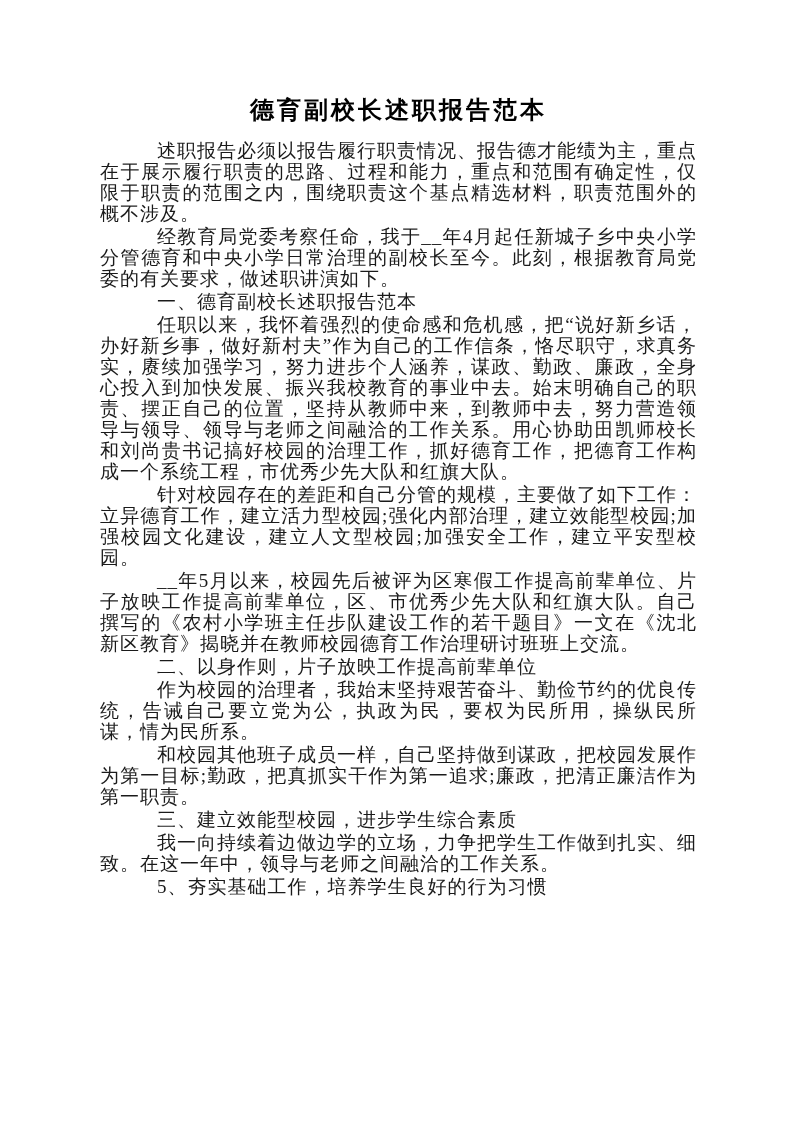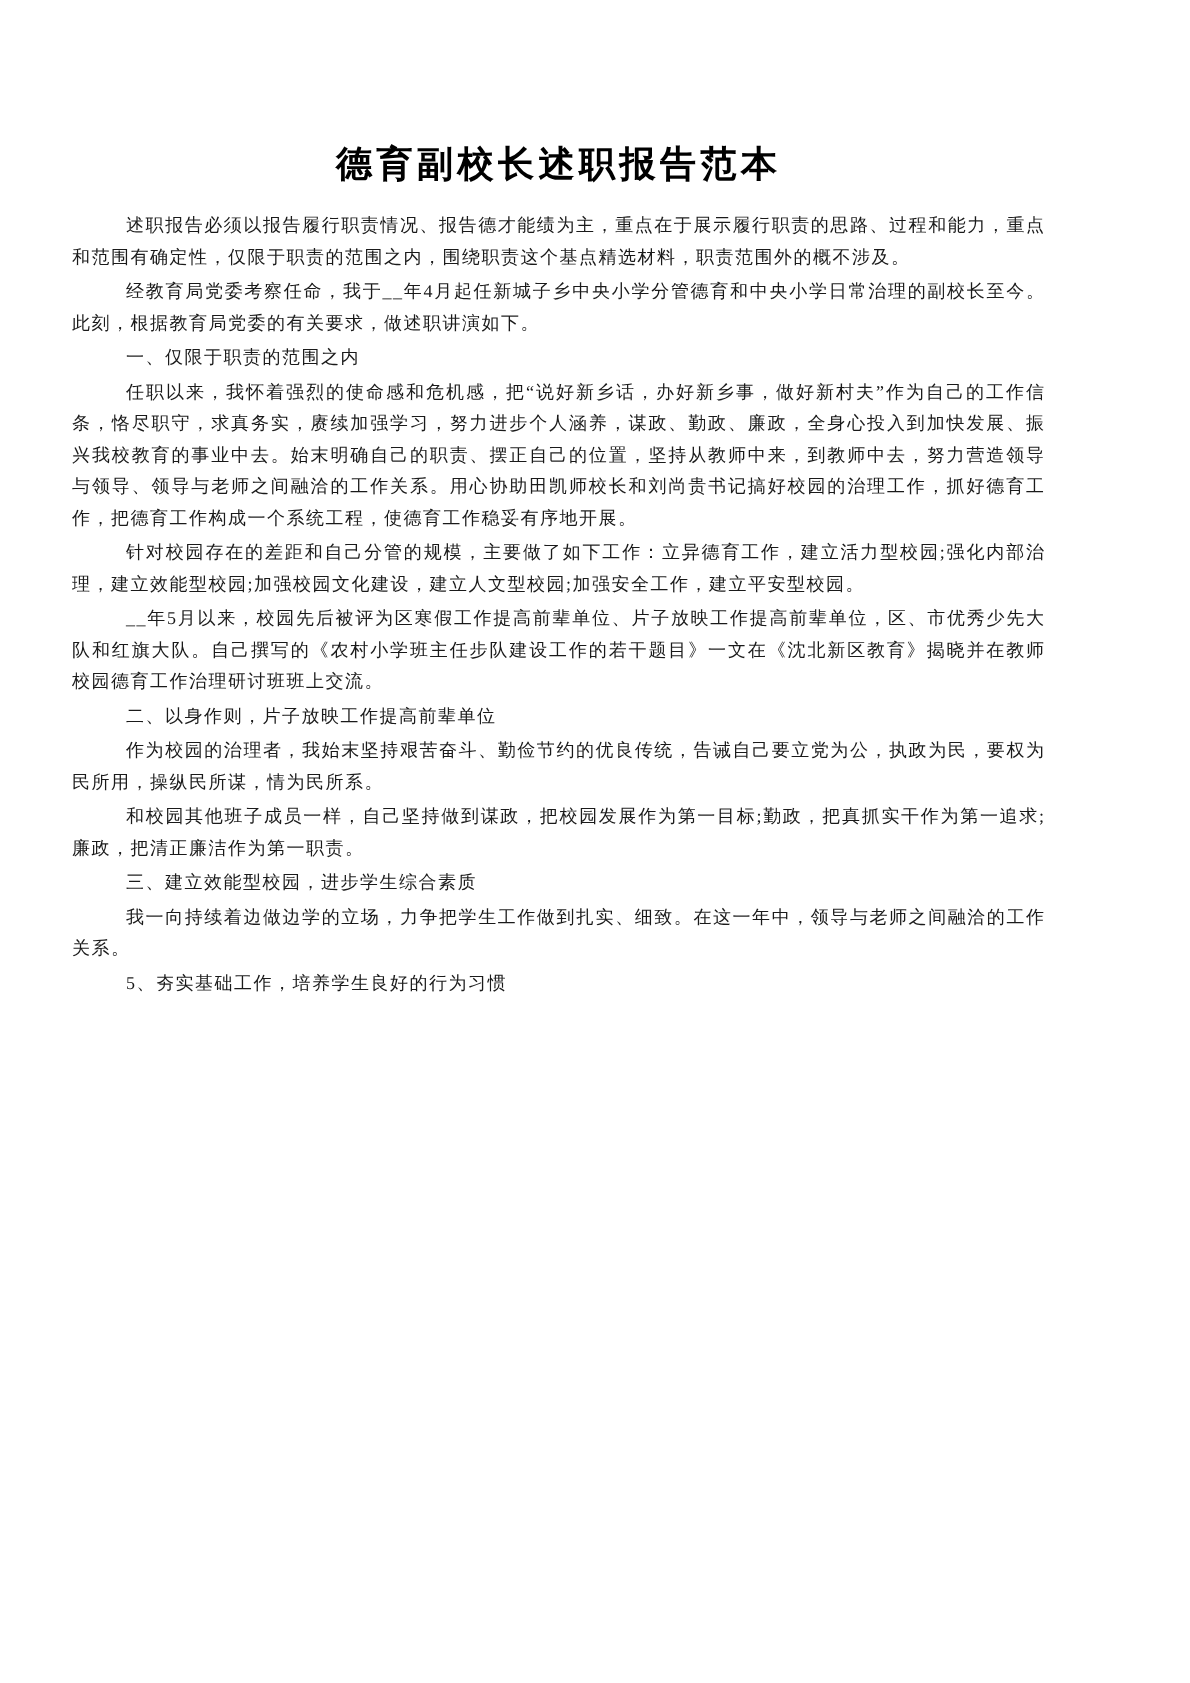--- a/index.html
+++ b/index.html
@@ -7,34 +7,34 @@
     padding: 0;
     background: #ffffff;
   }
   .page {
     width: 793px;
     height: 950px;
     box-sizing: border-box;
     background: #ffffff;
     color: #1a1a1a;
     font-family: "Liberation Serif", "DejaVu Serif", serif;
-    padding: 94px 96px 0 48px;
+    padding: 94px 96px 0 100px;
     overflow: hidden;
   }
   .doc-title {
     font-size: 24px;
     font-weight: bold;
     text-align: center;
     letter-spacing: 3px;
     line-height: 32px;
     margin: 0 0 14px 0;
     color: #000000;
   }
   .para {
-    font-size: 12px;
+    font-size: 19px;
     line-height: 21px;
     letter-spacing: 1px;
     text-align: justify;
     text-indent: 3em;
     margin: 0;
     word-break: break-all;
   }
   .para.gap {
     margin-top: 2px;
   }
@@ -43,23 +43,23 @@
 <body>
 
 <div class="page">
   <h1 class="doc-title">德育副校长述职报告范本</h1>
 
   <p class="para">述职报告必须以报告履行职责情况、报告德才能绩为主，重点在于展示履行职责的思路、过程和能力，重点和范围有确定性，仅限于职责的范围之内，围绕职责这个基点精选材料，职责范围外的概不涉及。</p>
 
 
   <p class="para gap">经教育局党委考察任命，我于__年4月起任新城子乡中央小学分管德育和中央小学日常治理的副校长至今。此刻，根据教育局党委的有关要求，做述职讲演如下。</p>
 
-  <p class="para gap">一、仅限于职责的范围之内</p>
+  <p class="para gap">一、德育副校长述职报告范本</p>
 
-  <p class="para gap">任职以来，我怀着强烈的使命感和危机感，把“说好新乡话，办好新乡事，做好新村夫”作为自己的工作信条，恪尽职守，求真务实，赓续加强学习，努力进步个人涵养，谋政、勤政、廉政，全身心投入到加快发展、振兴我校教育的事业中去。始末明确自己的职责、摆正自己的位置，坚持从教师中来，到教师中去，努力营造领导与领导、领导与老师之间融洽的工作关系。用心协助田凯师校长和刘尚贵书记搞好校园的治理工作，抓好德育工作，把德育工作构成一个系统工程，使德育工作稳妥有序地开展。</p>
+  <p class="para gap">任职以来，我怀着强烈的使命感和危机感，把“说好新乡话，办好新乡事，做好新村夫”作为自己的工作信条，恪尽职守，求真务实，赓续加强学习，努力进步个人涵养，谋政、勤政、廉政，全身心投入到加快发展、振兴我校教育的事业中去。始末明确自己的职责、摆正自己的位置，坚持从教师中来，到教师中去，努力营造领导与领导、领导与老师之间融洽的工作关系。用心协助田凯师校长和刘尚贵书记搞好校园的治理工作，抓好德育工作，把德育工作构成一个系统工程，市优秀少先大队和红旗大队。</p>
 
   <p class="para gap">针对校园存在的差距和自己分管的规模，主要做了如下工作：立异德育工作，建立活力型校园;强化内部治理，建立效能型校园;加强校园文化建设，建立人文型校园;加强安全工作，建立平安型校园。</p>
 
   <p class="para gap">__年5月以来，校园先后被评为区寒假工作提高前辈单位、片子放映工作提高前辈单位，区、市优秀少先大队和红旗大队。自己撰写的《农村小学班主任步队建设工作的若干题目》一文在《沈北新区教育》揭晓并在教师校园德育工作治理研讨班班上交流。</p>
 
   <p class="para gap">二、以身作则，片子放映工作提高前辈单位</p>
 
   <p class="para gap">作为校园的治理者，我始末坚持艰苦奋斗、勤俭节约的优良传统，告诫自己要立党为公，执政为民，要权为民所用，操纵民所谋，情为民所系。</p>
 
   <p class="para gap">和校园其他班子成员一样，自己坚持做到谋政，把校园发展作为第一目标;勤政，把真抓实干作为第一追求;廉政，把清正廉洁作为第一职责。</p>

